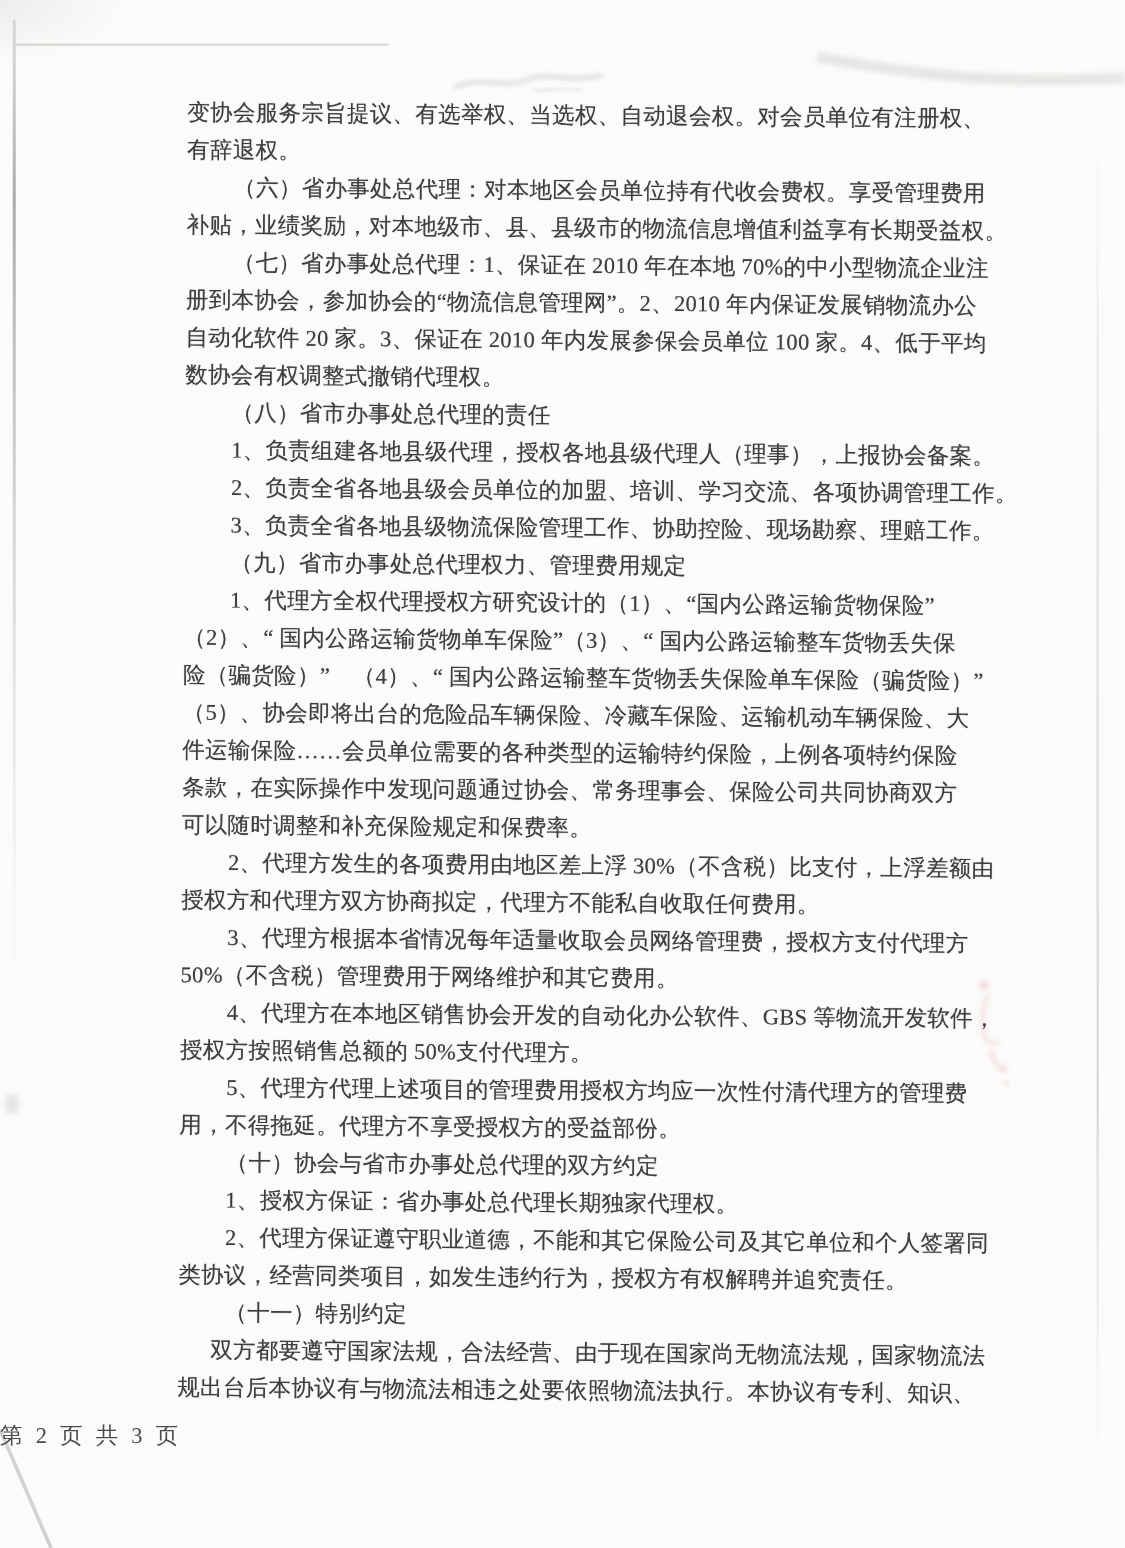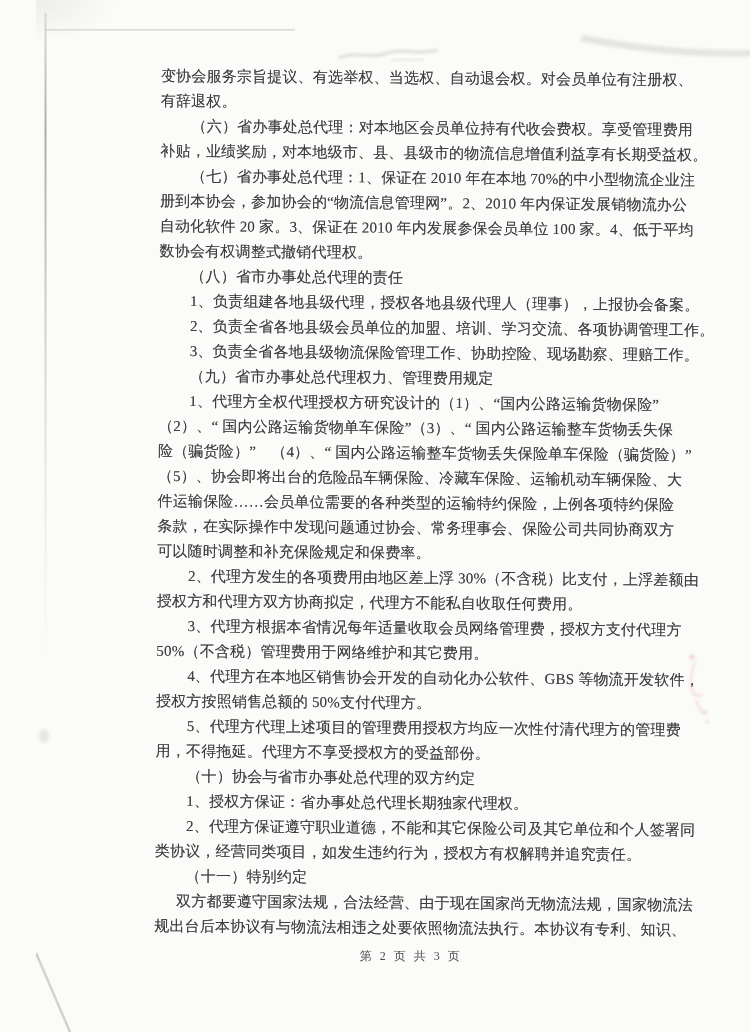--- a/index.html
+++ b/index.html
@@ -11,21 +11,20 @@
     background: #fbfbf9;
     font-family: "Liberation Serif", "DejaVu Serif", serif;
   }
   .page {
     position: relative;
     width: 622px;
     height: 1032px;
     background:
       radial-gradient(ellipse 120px 60px at 0px 0px, rgba(210,210,208,0.35), rgba(210,210,208,0) 70%),
       linear-gradient(#fbfbf9, #fbfbf9);
-    margin-left: 36px;
   }
   .doc-body {
     position: absolute;
     left: 125px;
     top: 66px;
     width: 560px;
     color: #3e3e40;
     font-size: 15px;
     line-height: 25px;
     transform: rotate(0.45deg);
@@ -34,22 +33,22 @@
   }
   .line {
     white-space: nowrap;
     letter-spacing: 0.2px;
   }
   .footer {
     position: absolute;
     left: 0;
     top: 948px;
     width: 750px;
-    text-align: center;
-    font-size: 12px;
+    text-align: left;
+    font-size: 15px;
     letter-spacing: 2.5px;
     color: #4a4a4c;
   }
   .artifacts {
     position: absolute;
     left: 0;
     top: 0;
     width: 750px;
     height: 1032px;
     pointer-events: none;

